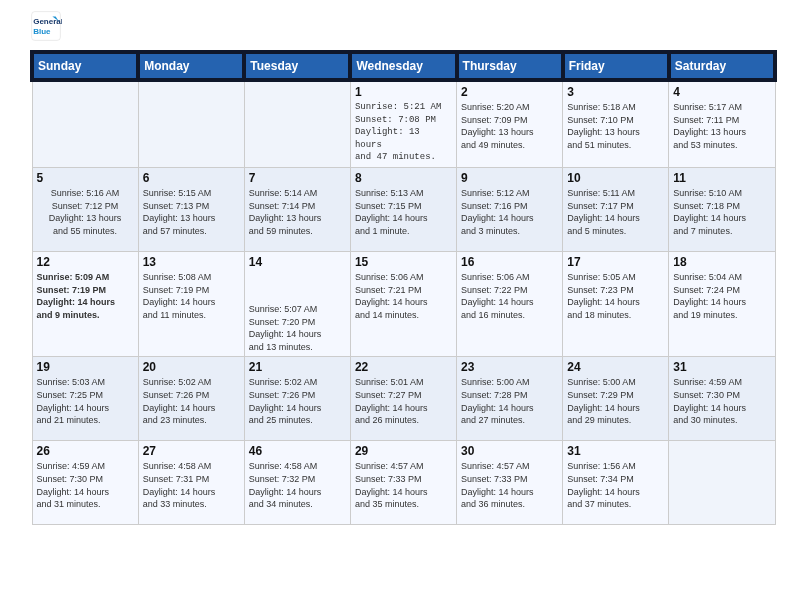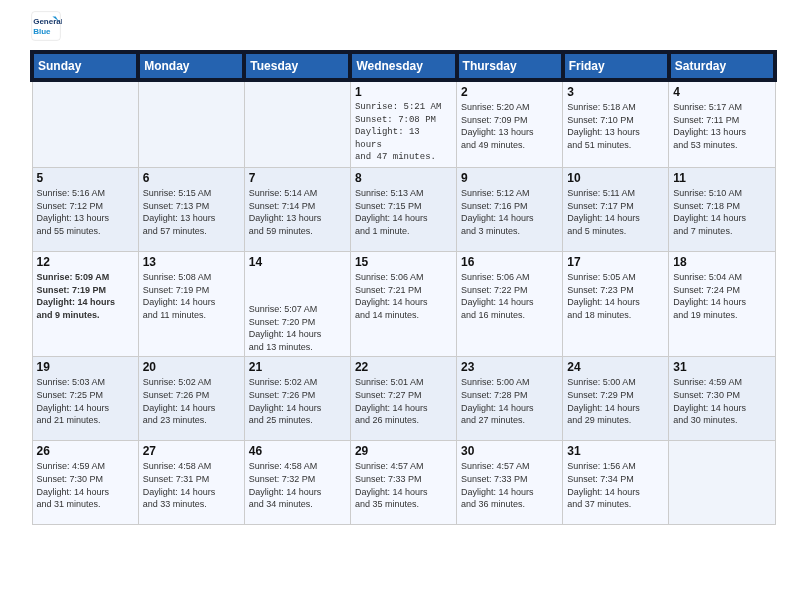--- a/index.html
+++ b/index.html
@@ -154,21 +154,21 @@
             <span class="day-num">4</span>
             <div class="day-info" style="white-space: pre-line;">Sunrise: 5:17 AM
 Sunset: 7:11 PM
 Daylight: 13 hours
 and 53 minutes.</div>
           </td>
         </tr>
         <tr>
           <td>
             <span class="day-num">5</span>
-            <div class="day-info" style="white-space: pre-line;">Sunrise: 5:16 AM
+            <div class="day-info" style="white-space: pre-line; text-align: center;">Sunrise: 5:16 AM
 Sunset: 7:12 PM
 Daylight: 13 hours
 and 55 minutes.</div>
           </td>
           <td>
             <span class="day-num">6</span>
             <div class="day-info" style="white-space: pre-line;">Sunrise: 5:15 AM
 Sunset: 7:13 PM
 Daylight: 13 hours
 and 57 minutes.</div>

